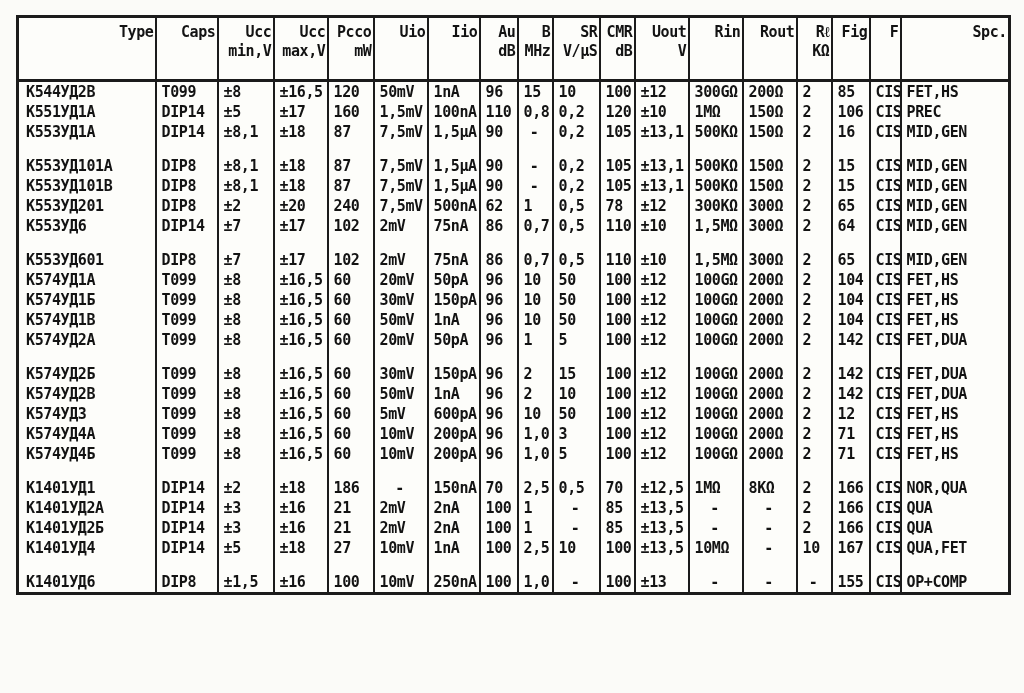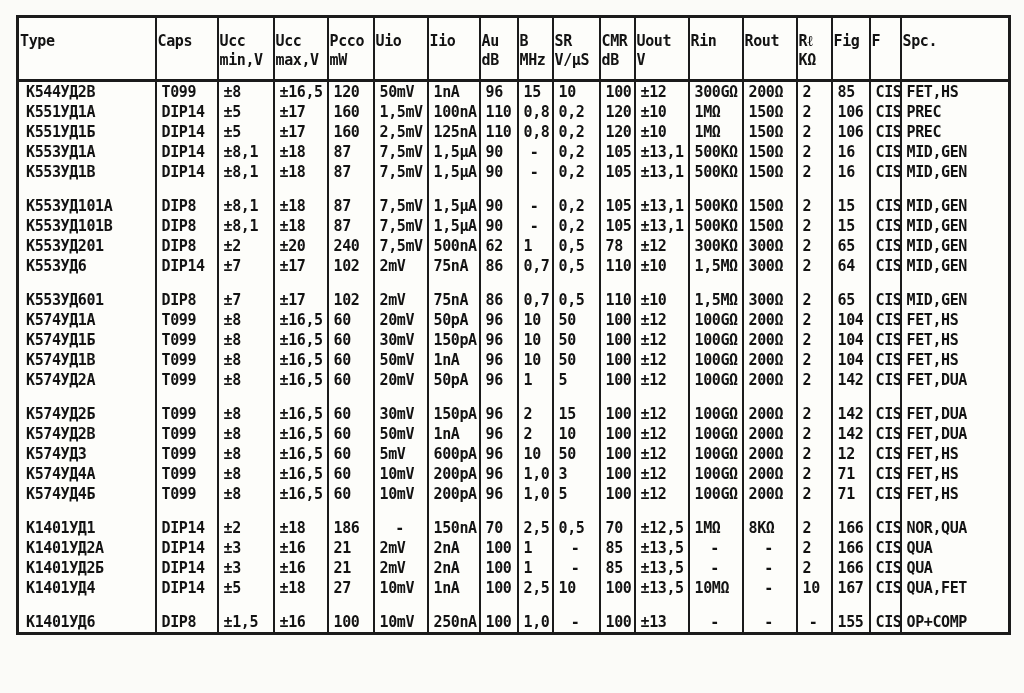--- a/index.html
+++ b/index.html
@@ -20,22 +20,22 @@
     border-left:2px solid #1b1b1b;
     font-family:"DejaVu Sans Mono",monospace;
     font-weight:bold;color:#131313;
     overflow:hidden;white-space:pre;
     letter-spacing:-0.4px;
   }
   th:first-child,td:first-child{border-left:none;}
   thead tr{height:64px;}
   thead th{
     border-bottom:3px solid #1b1b1b;
-    vertical-align:top;padding-top:14px;
-    text-align:left;font-size:15px;line-height:19px;
+    vertical-align:top;padding-top:5px;
+    text-align:right;font-size:15px;line-height:19px;
   }
   tbody td{height:20px;font-size:15px;line-height:20px;padding:0 2px 0 5px;}
   tbody td.c-type{padding-left:7px;margin-top:28px;}
   tr.gap td{height:14px;}
   td.dash{text-align:center;padding-left:0;}
   tr.highlight{outline:2px solid #3aa04b;outline-offset:0px;}
 </style>
 </head>
 <body>
 
@@ -118,79 +118,39 @@
           <td class="c-cmr">120</td>
           <td class="c-uout">±10</td>
           <td class="c-rin">1MΩ</td>
           <td class="c-rout">150Ω</td>
           <td class="c-rl">2</td>
           <td class="c-fig">106</td>
           <td class="c-f">CIS</td>
           <td class="c-spc">PREC</td>
         </tr>
         <tr class="">
-          <td class="c-type">К551УД1Б</td>
-          <td class="c-caps">DIP14</td>
-          <td class="c-ucc-min">±5</td>
-          <td class="c-ucc-max">±17</td>
-          <td class="c-pcco">160</td>
-          <td class="c-uio">2,5mV</td>
-          <td class="c-iio">125nA</td>
-          <td class="c-au">110</td>
-          <td class="c-b">0,8</td>
-          <td class="c-sr">0,2</td>
-          <td class="c-cmr">120</td>
-          <td class="c-uout">±10</td>
-          <td class="c-rin">1MΩ</td>
-          <td class="c-rout">150Ω</td>
-          <td class="c-rl">2</td>
-          <td class="c-fig">106</td>
-          <td class="c-f">CIS</td>
-          <td class="c-spc">PREC</td>
-        </tr>
-        <tr class="">
           <td class="c-type">К553УД1А</td>
           <td class="c-caps">DIP14</td>
           <td class="c-ucc-min">±8,1</td>
           <td class="c-ucc-max">±18</td>
           <td class="c-pcco">87</td>
           <td class="c-uio">7,5mV</td>
           <td class="c-iio">1,5μA</td>
           <td class="c-au">90</td>
           <td class="c-b dash">-</td>
           <td class="c-sr">0,2</td>
           <td class="c-cmr">105</td>
           <td class="c-uout">±13,1</td>
           <td class="c-rin">500KΩ</td>
           <td class="c-rout">150Ω</td>
           <td class="c-rl">2</td>
           <td class="c-fig">16</td>
           <td class="c-f">CIS</td>
           <td class="c-spc">MID,GEN</td>
         </tr>
-        <tr class="">
-          <td class="c-type">К553УД1В</td>
-          <td class="c-caps">DIP14</td>
-          <td class="c-ucc-min">±8,1</td>
-          <td class="c-ucc-max">±18</td>
-          <td class="c-pcco">87</td>
-          <td class="c-uio">7,5mV</td>
-          <td class="c-iio">1,5μA</td>
-          <td class="c-au">90</td>
-          <td class="c-b dash">-</td>
-          <td class="c-sr">0,2</td>
-          <td class="c-cmr">105</td>
-          <td class="c-uout">±13,1</td>
-          <td class="c-rin">500KΩ</td>
-          <td class="c-rout">150Ω</td>
-          <td class="c-rl">2</td>
-          <td class="c-fig">16</td>
-          <td class="c-f">CIS</td>
-          <td class="c-spc">MID,GEN</td>
-        </tr>
         <tr class="gap">
           <td></td>
           <td></td>
           <td></td>
           <td></td>
           <td></td>
           <td></td>
           <td></td>
           <td></td>
           <td></td>

